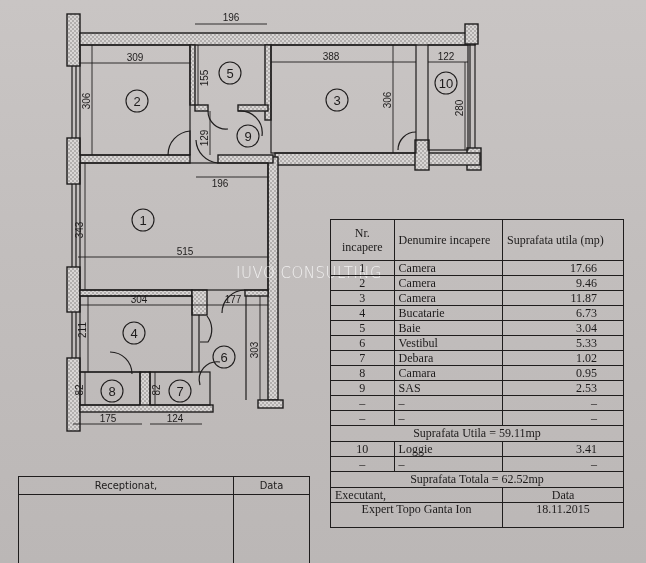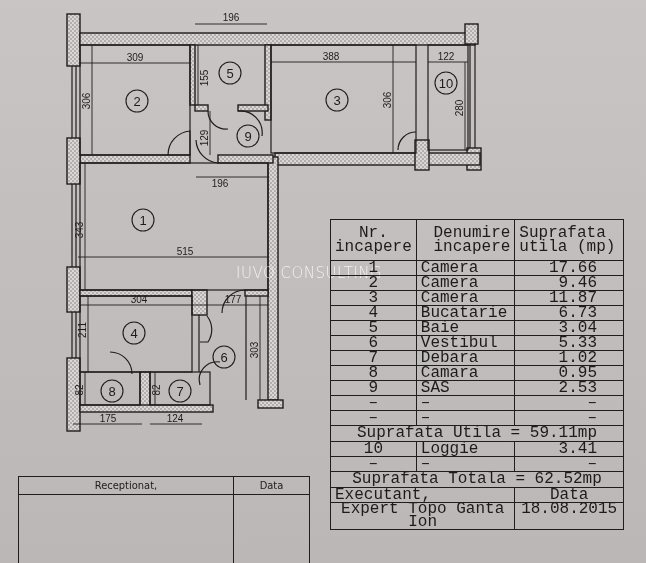--- a/index.html
+++ b/index.html
@@ -12,21 +12,21 @@
     #plan { position: absolute; left: 0; top: 0; }
     .rlabel { font-family: "Liberation Sans", sans-serif; font-size: 13px; fill: #1e1c1c; }
     .dim { font-family: "Liberation Sans Narrow", "Liberation Sans", sans-serif; font-size: 10px; fill: #1e1c1c; }
     .watermark {
       position: absolute; left: 236px; top: 264px; font-size: 15px; letter-spacing: 0.5px;
       color: rgba(255,255,255,0.78); font-family: "DejaVu Sans", sans-serif; font-weight: 300;
       pointer-events: none; white-space: nowrap;
     }
     
     .rtable { position: absolute; left: 330px; top: 219px; width: 294px; border-collapse: collapse;
-      font-family: Liberation Mono, monospace; font-size: 16px; }
+      font-family: Liberation Serif, serif; font-size: 12px; }
     .rtable td { border: 1.6px solid #1f1d1d; padding: 0 4px; height: 14px; line-height: 13px; }
     .rtable .head td { height: 40px; text-align: center; line-height: 14px; }
     .c-nr { width: 58px; text-align: center; }
     .c-name { width: 112px; text-align: left; }
     .c-val { width: 104px; text-align: right; padding-right: 26px !important; }
     .rtable .full td { text-align: center; height: 15px; }
     .rtable .exec td { text-align: left; height: 14px; }
     .rtable .exec-name td { height: 24px; vertical-align: top; margin-left: 40px; }
     
     .rbox { position: absolute; left: 18px; top: 476px; width: 292px; border-collapse: collapse;
@@ -199,21 +199,21 @@
     <text class="dim" x="175" y="422" text-anchor="middle">124</text>
   </g>
 </svg>
 
 <div class="watermark">IUVO CONSULTING</div>
 
 <table class="rtable">
   <tbody>
       <tr class="head">
     <td class="c-nr">Nr. incapere</td>
-    <td class="c-name" style="text-align:right">Denumire incapere</td>
+    <td class="c-name" style="text-align:left">Denumire incapere</td>
     <td class="c-val" style="text-align:left;padding-right:4px !important">Suprafata utila (mp)</td>
   </tr>
   <tr>
         <td class="c-nr">1</td>
         <td class="c-name">Camera</td>
         <td class="c-val">17.66</td>
       </tr>
   <tr>
         <td class="c-nr">2</td>
         <td class="c-name">Camera</td>
@@ -279,21 +279,21 @@
       </tr>
   <tr class="full">
         <td colspan="3">Suprafata Totala = 62.52mp</td>
       </tr>
   <tr class="exec">
     <td colspan="2">Executant,</td>
     <td style="text-align:center">Data</td>
   </tr>
   <tr class="exec exec-name">
     <td colspan="2" style="text-align:center">Expert Topo Ganta Ion</td>
-    <td style="text-align:center">18.08.2015</td>
+    <td style="text-align:center">18.11.2015</td>
   </tr>
 </tbody>
   </table>
 
 <table class="rbox">
   <tbody>
       <tr>
     <td style="width:212px">Receptionat,</td>
     <td>Data</td>
   </tr>

